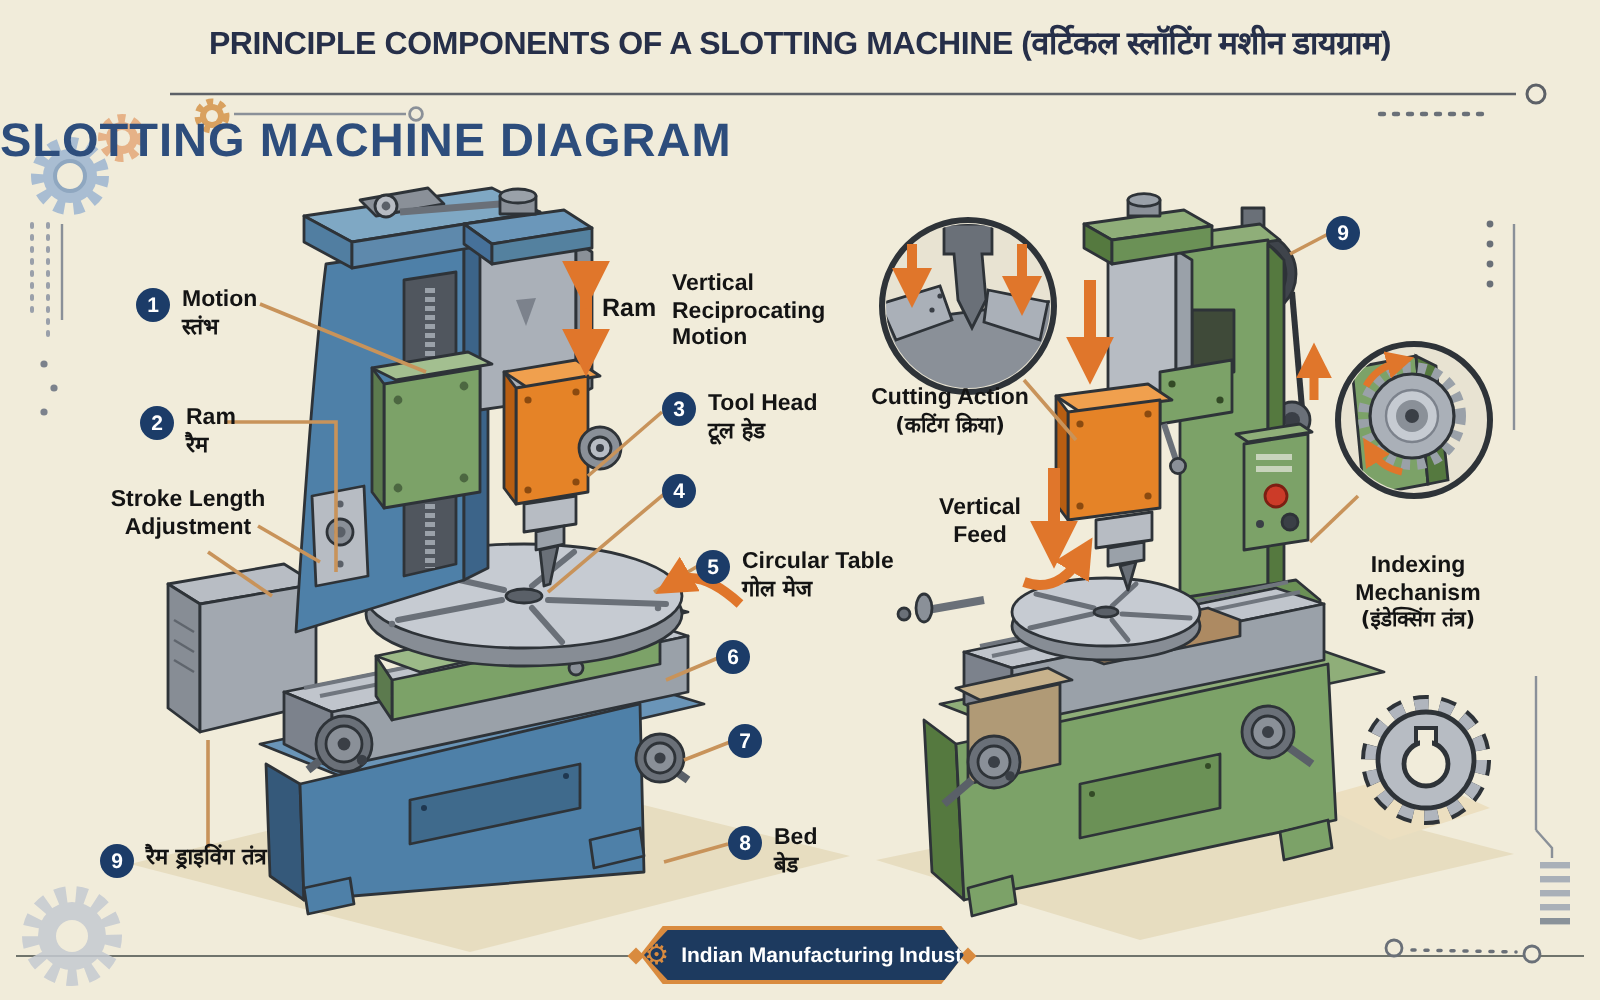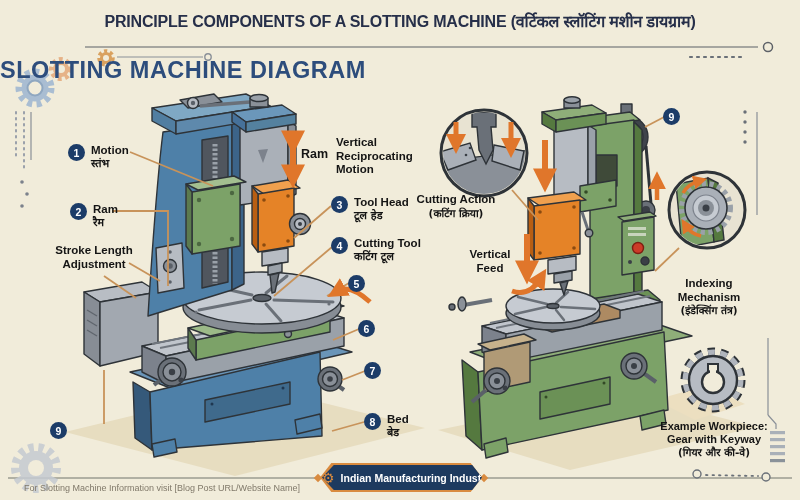--- a/index.html
+++ b/index.html
@@ -435,20 +435,21 @@
   </div>
 
   <div class="tx plain" style="left:46px;top:244px;width:96px">
     <span>Stroke Length</span>
     <span>Adjustment</span>
   </div>
 
   <div class="tx lbl" style="left:50px;top:422px">
     <span class="num">9</span>
     <span class="txt">
+    <span class="hi">रैम ड्राइविंग तंत्र</span>
       </span>
   </div>
 
   <div class="tx plain" style="left:301px;top:147px;font-size:12.5px">
     <span>Ram</span>
   </div>
   <div class="tx plain" style="left:336px;top:136px;text-align:left">
     <span>Vertical</span>
     <span>Reciprocating</span>
     <span>Motion</span>
@@ -457,73 +458,67 @@
   <div class="tx lbl" style="left:331px;top:196px">
     <span class="num">3</span>
     <span class="txt">
         <span class="en">Tool Head</span>
     <span class="hi">टूल हेड</span>
       </span>
   </div>
 
   <div class="tx lbl" style="left:331px;top:237px">
     <span class="num">4</span>
-    <span class="txt">
-        <span class="en">Cutting Tool</span>
-    <span class="hi">कटिंग टूल</span>
-      </span>
   </div>
 
   <div class="tx lbl" style="left:348px;top:275px">
     <span class="num">5</span>
+    <span class="txt">
+        <span class="en">Circular Table</span>
+    <span class="hi">गोल मेज</span>
+      </span>
   </div>
 
   <div class="tx lbl" style="left:358px;top:320px">
     <span class="num">6</span>
   </div>
 
   <div class="tx lbl" style="left:364px;top:362px">
     <span class="num">7</span>
   </div>
 
   <div class="tx lbl" style="left:364px;top:413px">
     <span class="num">8</span>
     <span class="txt">
         <span class="en">Bed</span>
     <span class="hi">बेड</span>
       </span>
   </div>
 
-  <div class="tx plain" style="left:396px;top:193px;width:120px">
+  <div class="tx plain" style="left:415px;top:193px;width:120px">
     <span>Cutting Action</span>
     <span class="hi">(कटिंग क्रिया)</span>
   </div>
 
   <div class="tx plain" style="left:460px;top:248px;width:60px">
     <span>Vertical</span>
     <span>Feed</span>
   </div>
 
   <div class="tx lbl" style="left:663px;top:108px">
     <span class="num">9</span>
   </div>
 
   <div class="tx plain" style="left:655px;top:277px;width:108px">
     <span>Indexing</span>
     <span>Mechanism</span>
     <span class="hi">(इंडेक्सिंग तंत्र)</span>
   </div>
 
-  <div class="tx plain" style="left:652px;top:420px;width:124px;font-size:11px">
-    <span>Example Workpiece:</span>
-    <span>Gear with Keyway</span>
-    <span class="hi">(गियर और की-वे)</span>
-  </div>
 
   <div class="tx badge-outer">
     <div class="badge-inner">
       <span class="badge-gear">⚙</span>
       <span>Indian Manufacturing Industry</span>
     </div>
   </div>
 
-  <div class="tx footer-note">For Slotting Machine Information visit [Blog Post URL/Website Name]</div>
 </div>
 
 </body></html>

